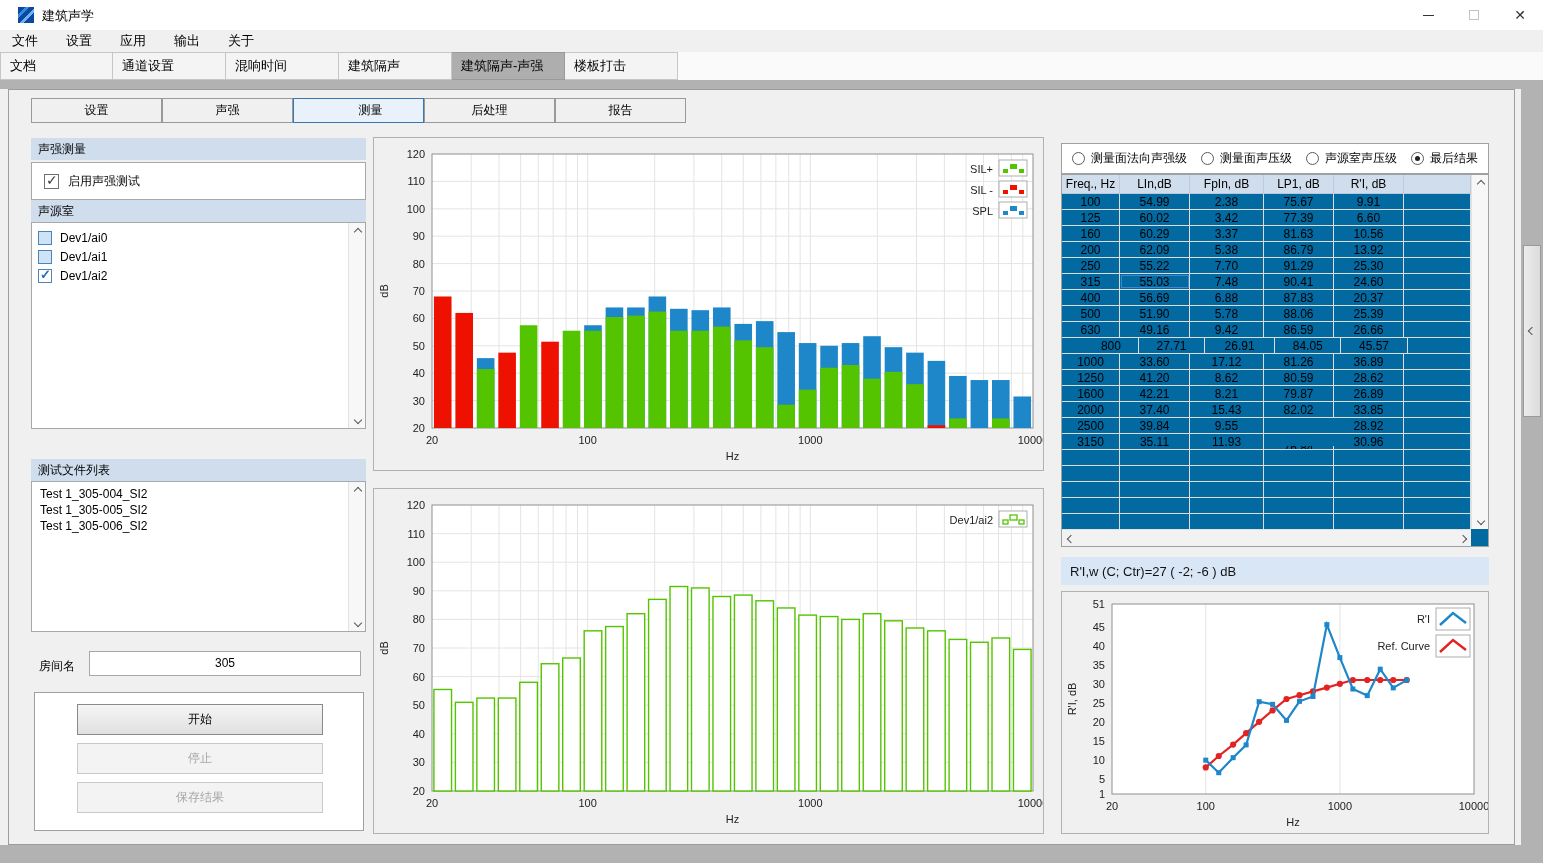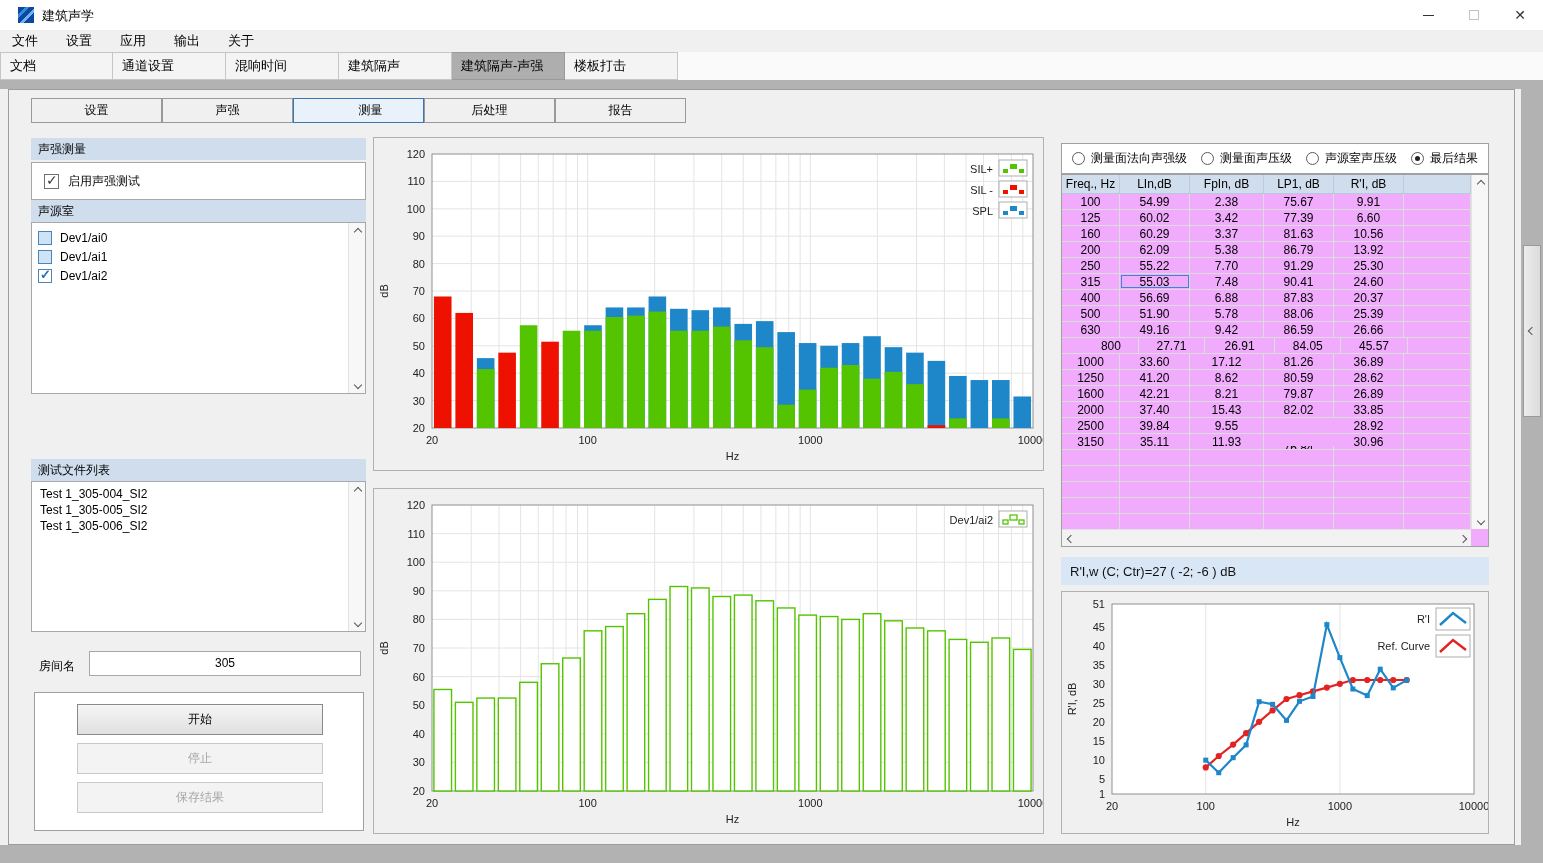--- a/index.html
+++ b/index.html
@@ -66,21 +66,21 @@
   .chart-panel { background:#f0f0f0; border:1px solid #b2b2b2; }
   #chart1-panel { left:364px; top:47px; width:671px; height:334px; }
   #chart2-panel { left:364px; top:398px; width:671px; height:346px; }
   #chart3-panel { left:1052px; top:501px; width:428px; height:243px; }
 
   
   #radio-strip { left:1052px; top:53px; width:428px; height:31px; background:#fff; border:1px solid #a0a0a0; display:flex; align-items:center; justify-content:space-between; padding:0 10px; }
   .radio-item { display:flex; align-items:center; gap:6px; font-size:12px; color:#000; }
   .radio-circ { width:13px; height:13px; border:1px solid #5a5a5a; border-radius:50%; background:#fff; position:relative; flex:none; }
   .radio-circ.sel::after { content:""; position:absolute; left:3px; top:3px; width:5px; height:5px; border-radius:50%; background:#222; }
-  #table-box { left:1052px; top:84px; width:428px; height:373px; background:#f0abfc; border:1px solid #a0a0a0; }
+  #table-box { left:1052px; top:84px; width:428px; height:373px; background:#0369a1; border:1px solid #a0a0a0; }
   #table-inner { position:absolute; left:0; top:0; right:17px; bottom:17px; overflow:hidden; }
   .trow { display:flex; height:16px; border-bottom:1px solid #dcdcdc; }
   .trow.head { height:19px; background:#cfdded; border-bottom:1px solid #b9c9dc; }
   .tcell { border-right:1px solid #dcdcdc; font-size:12px; display:flex; align-items:center; justify-content:center; color:#000; overflow:hidden; }
   .trow.head .tcell { border-right:1px solid #bccbde; }
   .tcell.focus { outline:1px solid #3a86cf; outline-offset:-2px; }
   #result-hdr { left:1052px; top:467px; width:428px; height:28px; background:#d9e6f5; font-size:13px; color:#121212; display:flex; align-items:center; padding-left:9px; }
 
   svg text { font-family:"Liberation Sans", sans-serif; }
 </style>
@@ -124,21 +124,21 @@
       <div class="abs sub-tab" style="left: 415px;">后处理</div>
       <div class="abs sub-tab" style="left: 546px;">报告</div>
     </div>
 
   <div class="abs hdr" style="top:48px;">声强测量</div>
   <div class="abs" id="enable-box">
     <span class="cb checked" id="enable-cb"></span>
     <span style="font-size:12px;">启用声强测试</span>
   </div>
   <div class="abs hdr" style="top:110px;">声源室</div>
-  <div class="abs listbox" id="channel-list" style="top:132px; height:172px;">
+  <div class="abs listbox" id="channel-list" style="top:132px; height:207px;">
     <div class="list-inner" id="channel-items">
         <div class="channel-row">
           <span class="cb2"></span>
           <span>Dev1/ai0</span>
         </div>
         <div class="channel-row">
           <span class="cb2"></span>
           <span>Dev1/ai1</span>
         </div>
         <div class="channel-row">

